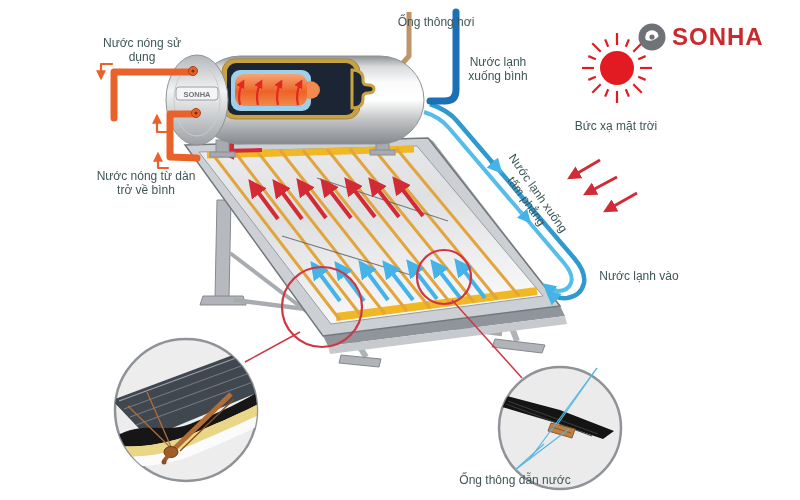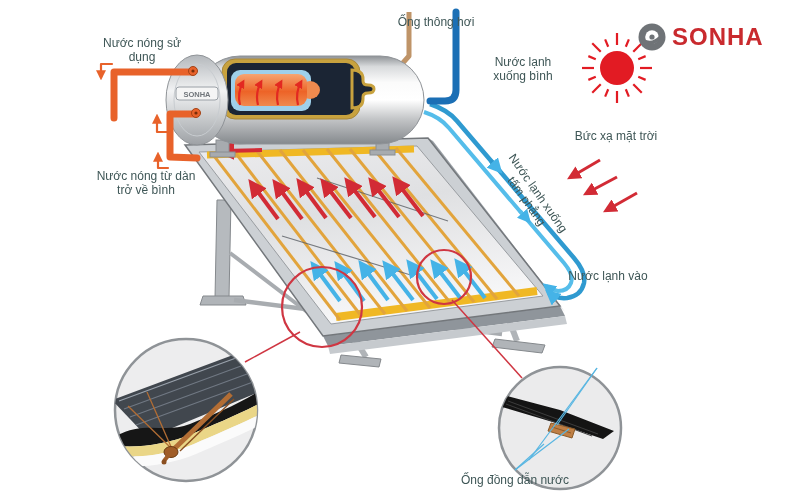--- a/index.html
+++ b/index.html
@@ -251,20 +251,20 @@
     <circle r="13.5" fill="#6f7377"></circle>
     <circle r="6.8" fill="#ffffff"></circle>
     <path d="M-8,2 Q0,7 8,-2 L8,3 Q0,10 -8,7 Z" fill="#6f7377"></path>
     <circle r="2.6" fill="#6f7377"></circle>
   </svg>
   <span class="word">SONHA</span>
 </div>
 
 <div class="lbl" style="left:97px;top:36px;width:90px;">Nước nóng sử dụng</div>
 <div class="lbl" style="left:351px;top:15px;width:90px;margin-left:40px;">Ống thông hơi</div>
-<div class="lbl" style="left:453px;top:55px;width:90px;padding-left:25px;">Nước lạnh xuống bình</div>
-<div class="lbl nw" style="left:546px;top:129px;width:140px;">Bức xạ mặt trời</div>
+<div class="lbl" style="left:453px;top:55px;width:90px;">Nước lạnh xuống bình</div>
+<div class="lbl nw" style="left:546px;top:119px;width:140px;">Bức xạ mặt trời</div>
 <div class="lbl" style="left:96px;top:169px;width:100px;">Nước nóng từ dàn trở về bình</div>
 <div class="lbl lbl-rot" style="left:479px;top:183px;width:106px;">Nước lạnh xuống tấm phẳng</div>
-<div class="lbl" style="left:568px;top:269px;width:80px;">Nước lạnh vào</div>
-<div class="lbl nw" style="left:455px;top:473px;width:120px;">Ống đồng dẫn nước</div>
+<div class="lbl" style="left:582px;top:269px;width:80px;padding-left:17px;">Nước lạnh vào</div>
+<div class="lbl nw" style="left:455px;top:473px;width:120px;">Ống thông dẫn nước</div>
 
 </div>
 
 </body></html>

